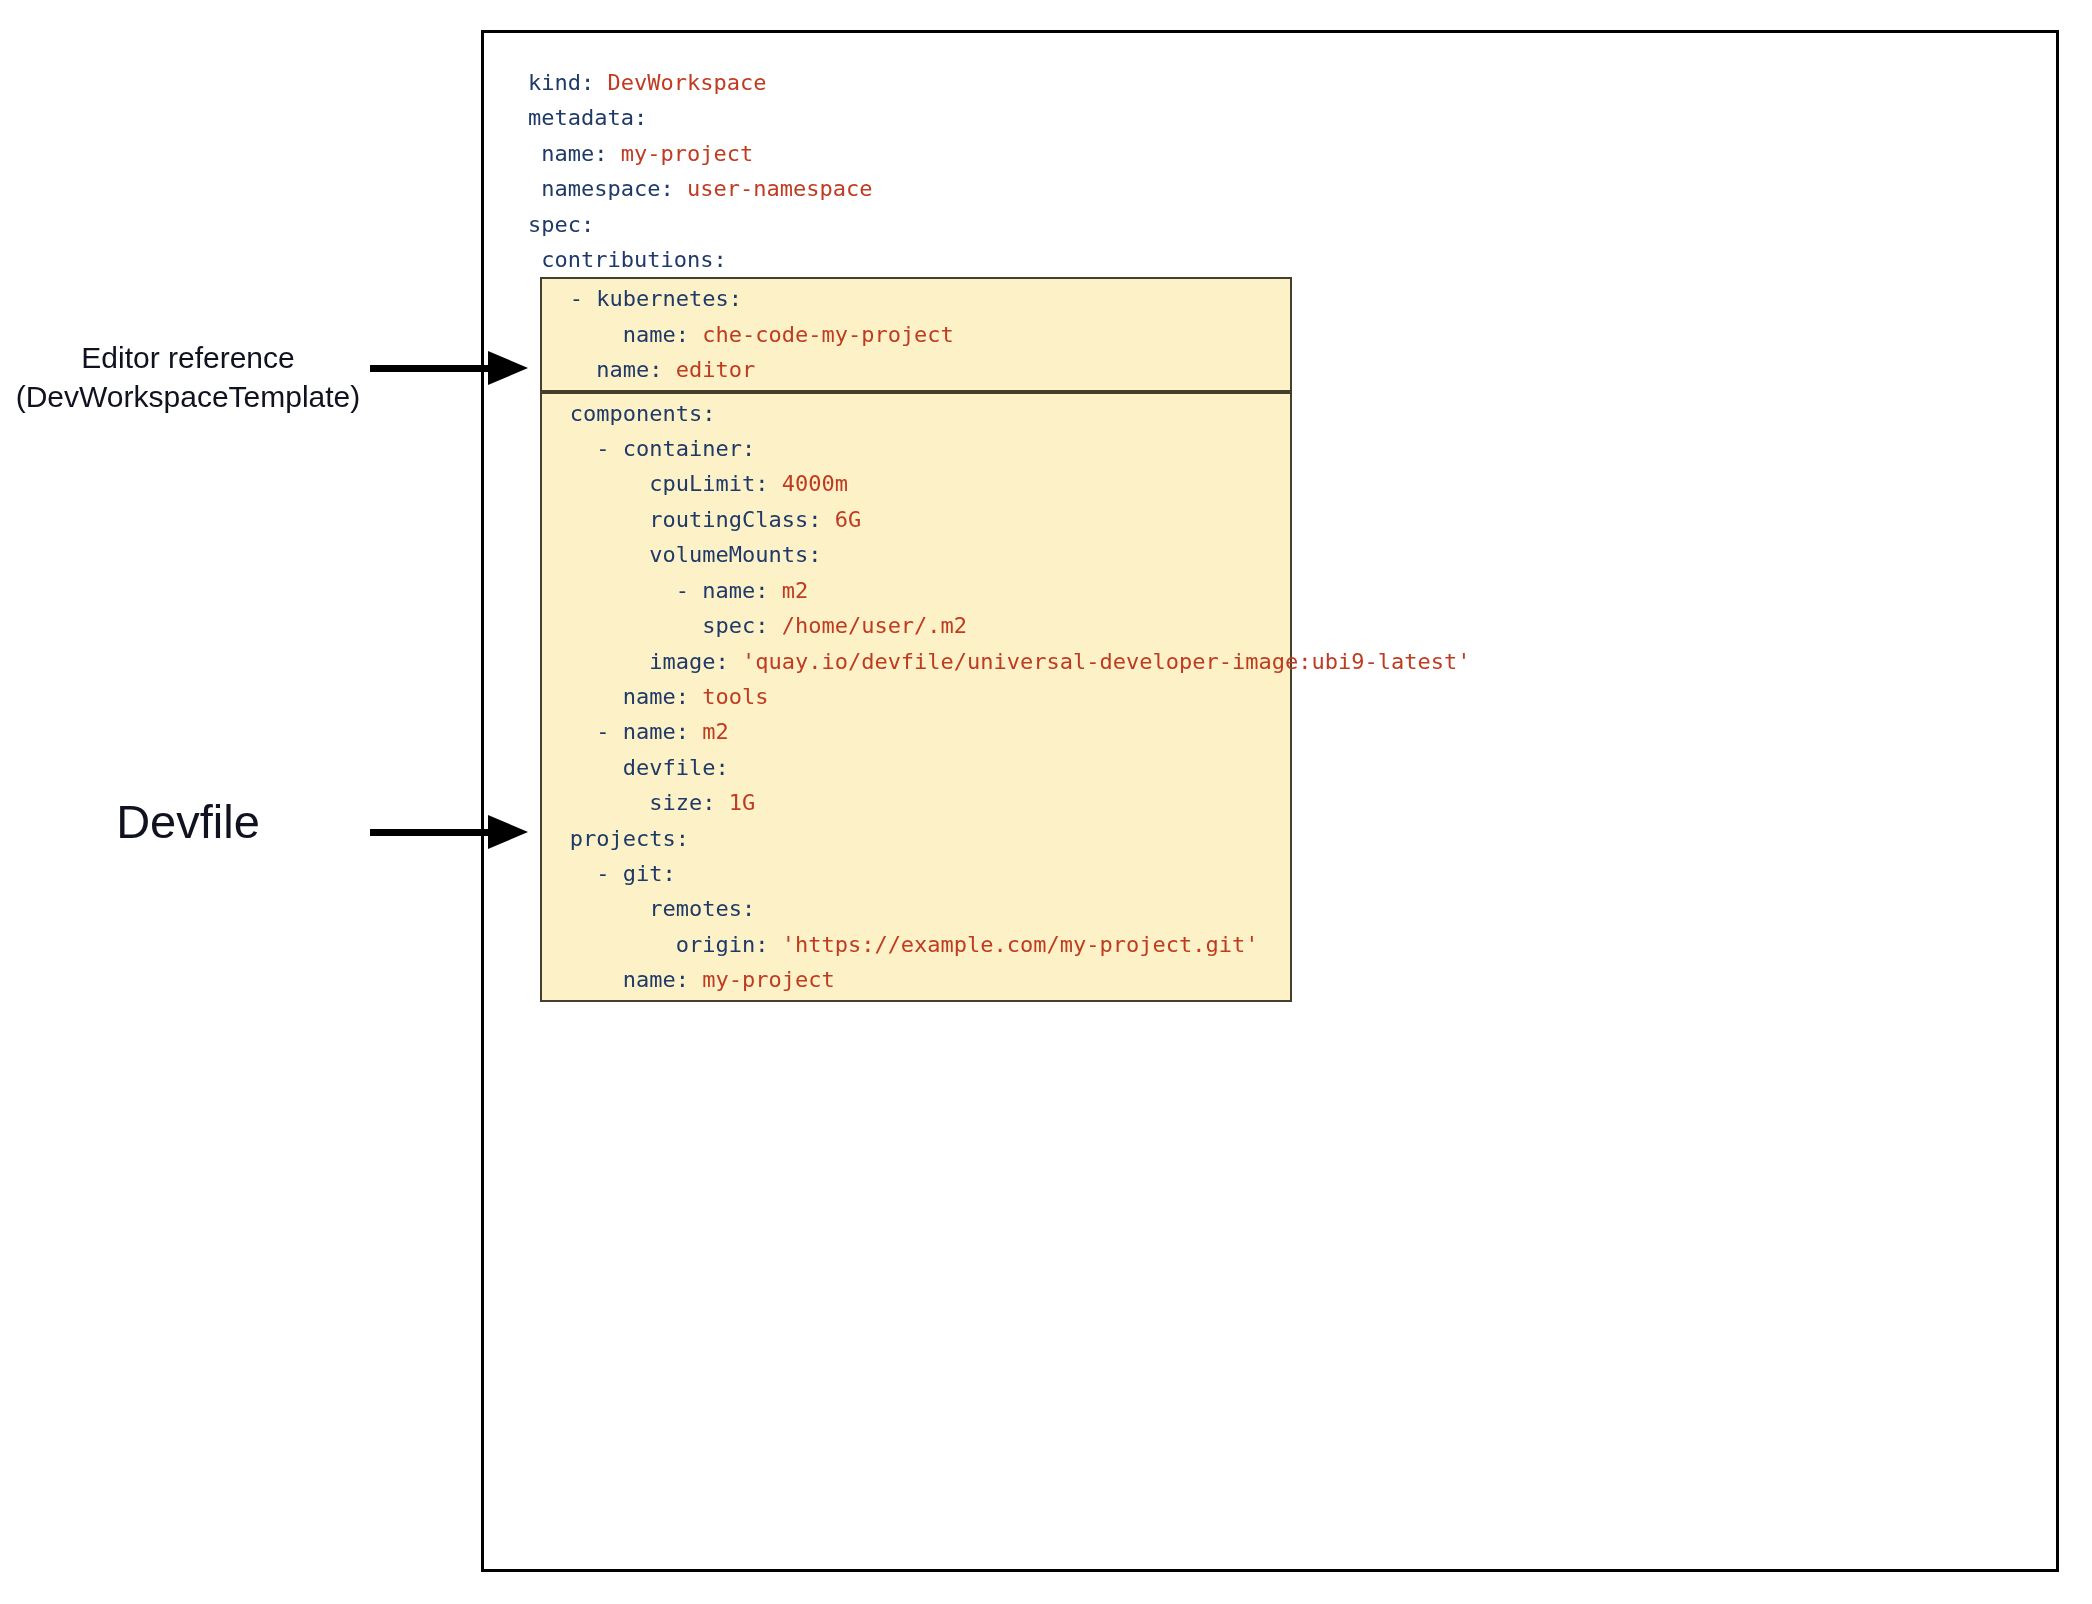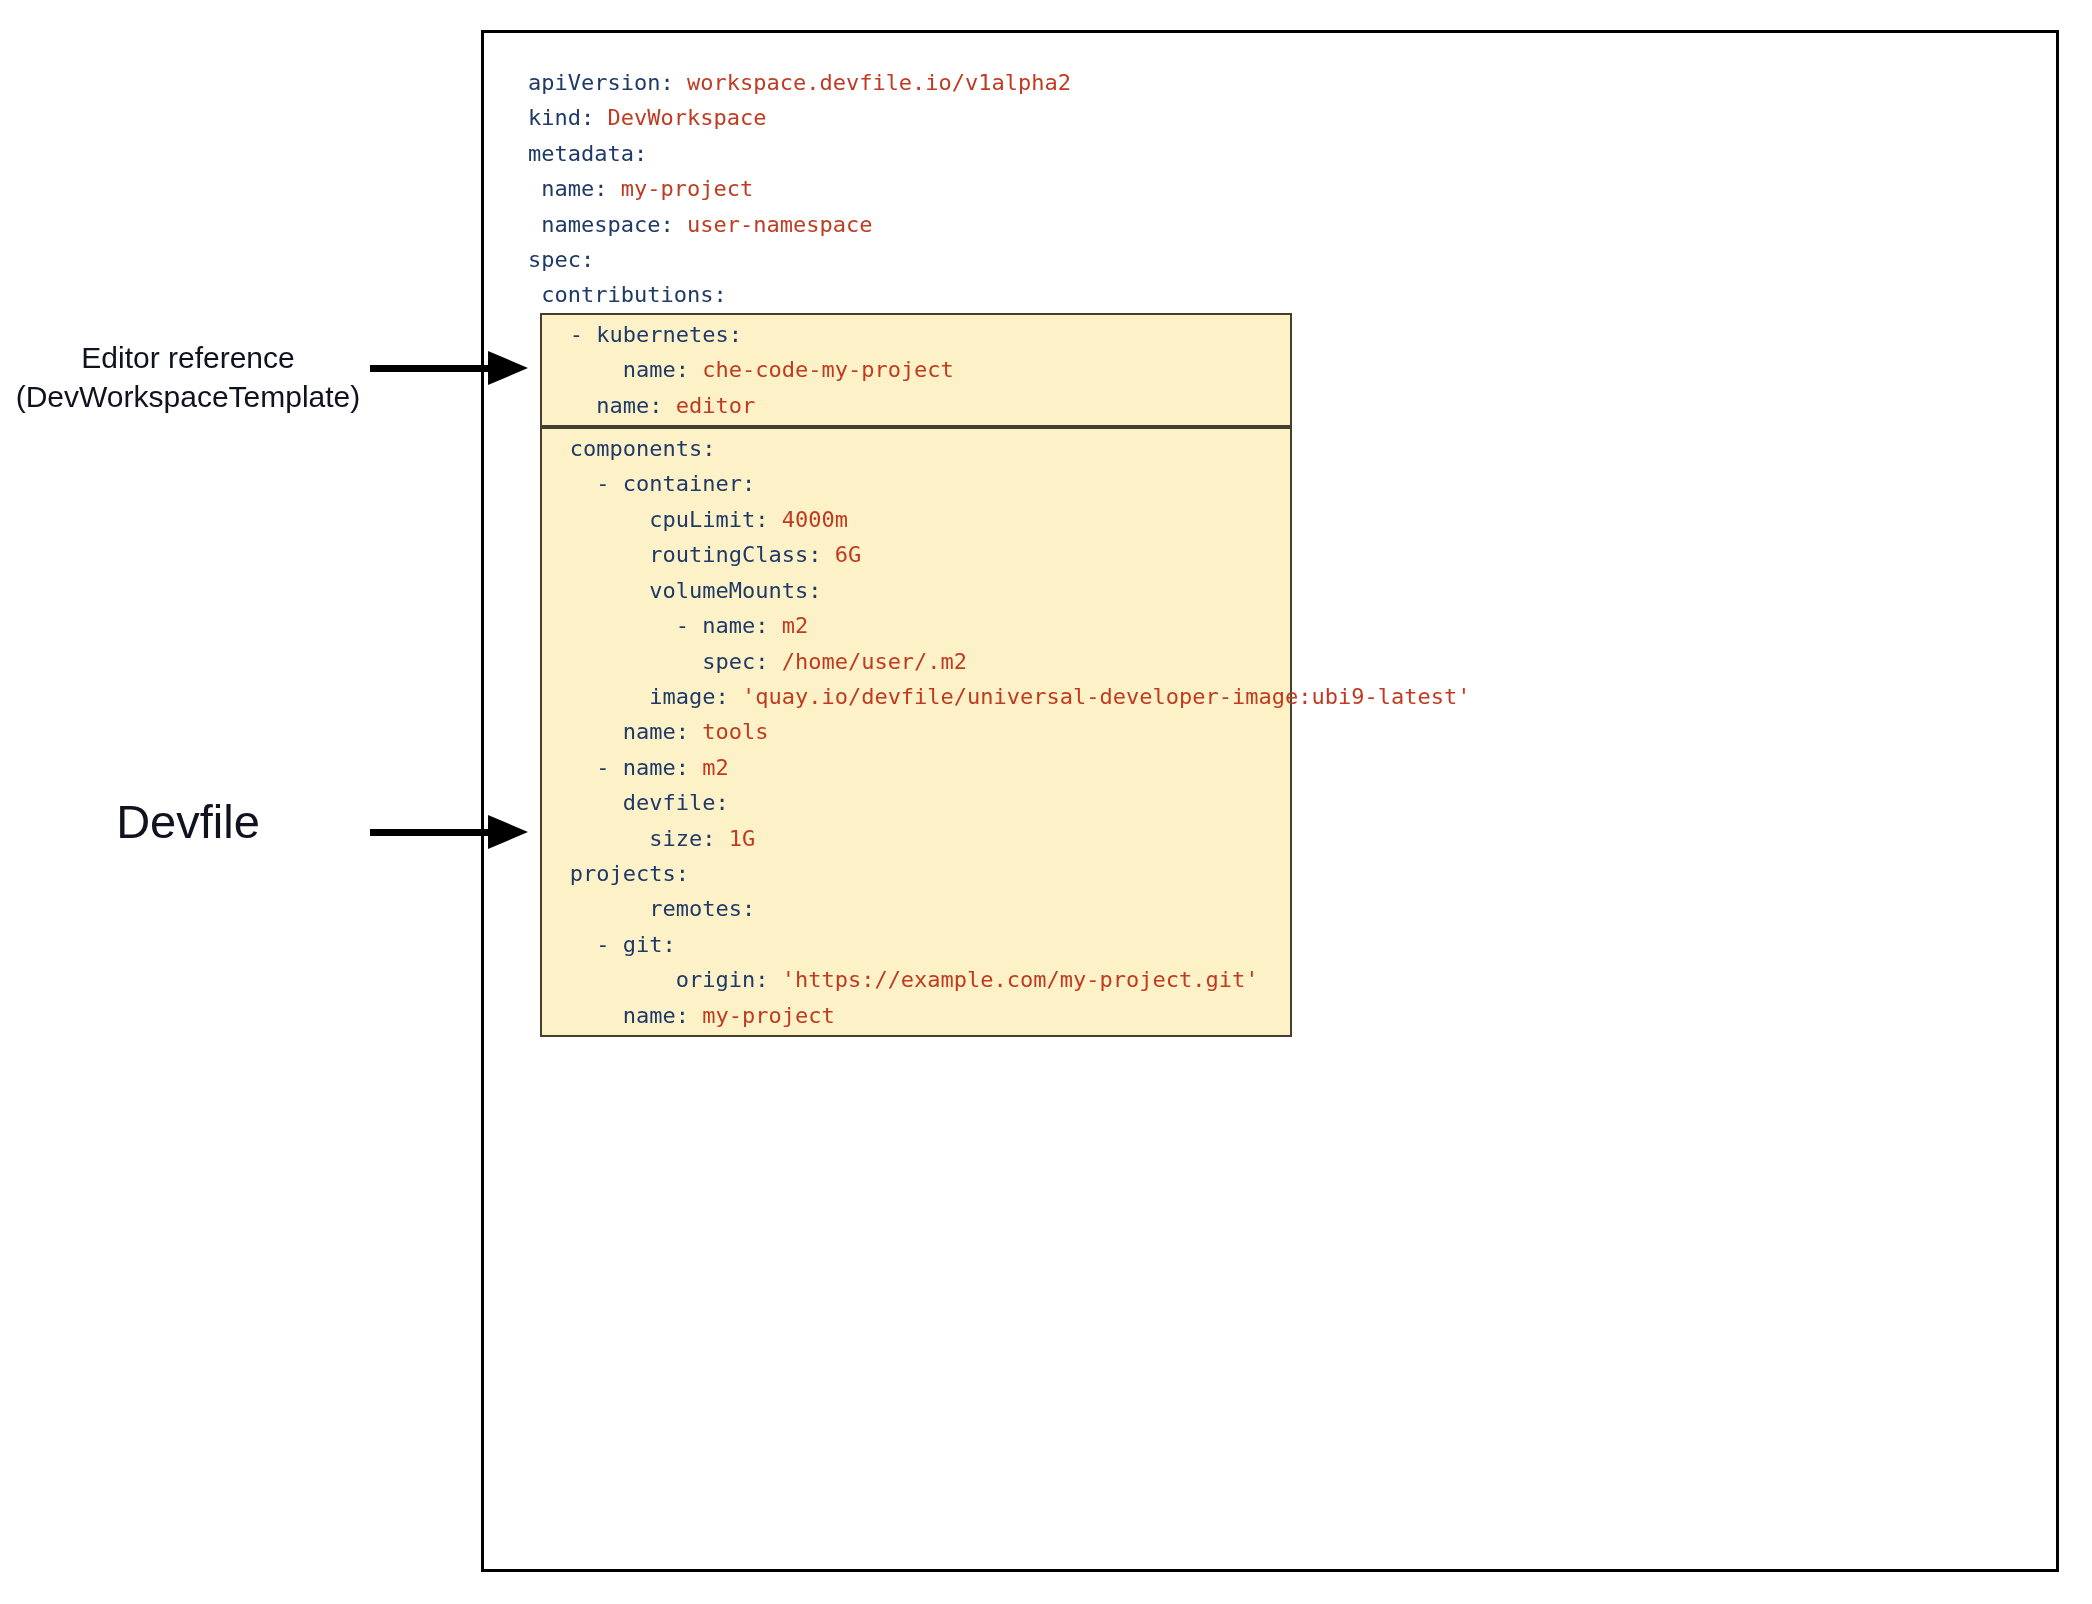--- a/index.html
+++ b/index.html
@@ -93,21 +93,20 @@
   }
 </style>
 </head>
 <body>
 
 <div class="canvas">
 
   <div class="yaml-box">
     <div class="code" id="code">
         <div class="plain">
-          <div class="line"><span class="k">apiVersion:</span><span class="v"> workspace.devfile.io/v1alpha2</span></div>
           <div class="line"><span class="k">kind:</span><span class="v"> DevWorkspace</span></div>
           <div class="line"><span class="k">metadata:</span></div>
           <div class="line"><span class="k"> name:</span><span class="v"> my-project</span></div>
           <div class="line"><span class="k"> namespace:</span><span class="v"> user-namespace</span></div>
           <div class="line"><span class="k">spec:</span></div>
           <div class="line"><span class="k"> contributions:</span></div>
         </div>
         <div class="hl">
           <div class="line"><span class="k">   - kubernetes:</span></div>
           <div class="line"><span class="k">       name:</span><span class="v"> che-code-my-project</span></div>
@@ -120,22 +119,22 @@
           <div class="line"><span class="k">         routingClass:</span><span class="v"> 6G</span></div>
           <div class="line"><span class="k">         volumeMounts:</span></div>
           <div class="line"><span class="k">           - name:</span><span class="v"> m2</span></div>
           <div class="line"><span class="k">             spec:</span><span class="v"> /home/user/.m2</span></div>
           <div class="line"><span class="k">         image:</span><span class="v"> 'quay.io/devfile/universal-developer-image:ubi9-latest'</span></div>
           <div class="line"><span class="k">       name:</span><span class="v"> tools</span></div>
           <div class="line"><span class="k">     - name:</span><span class="v"> m2</span></div>
           <div class="line"><span class="k">       devfile:</span></div>
           <div class="line"><span class="k">         size:</span><span class="v"> 1G</span></div>
           <div class="line"><span class="k">   projects:</span></div>
+          <div class="line"><span class="k">     - git:</span></div>
           <div class="line"><span class="k">         remotes:</span></div>
-          <div class="line"><span class="k">     - git:</span></div>
           <div class="line"><span class="k">           origin:</span><span class="v"> 'https://example.com/my-project.git'</span></div>
           <div class="line"><span class="k">       name:</span><span class="v"> my-project</span></div>
         </div>
       </div>
   </div>
 
   <div class="ann ann-editor">
     <div>Editor reference</div>
     <div>(DevWorkspaceTemplate)</div>
   </div>

